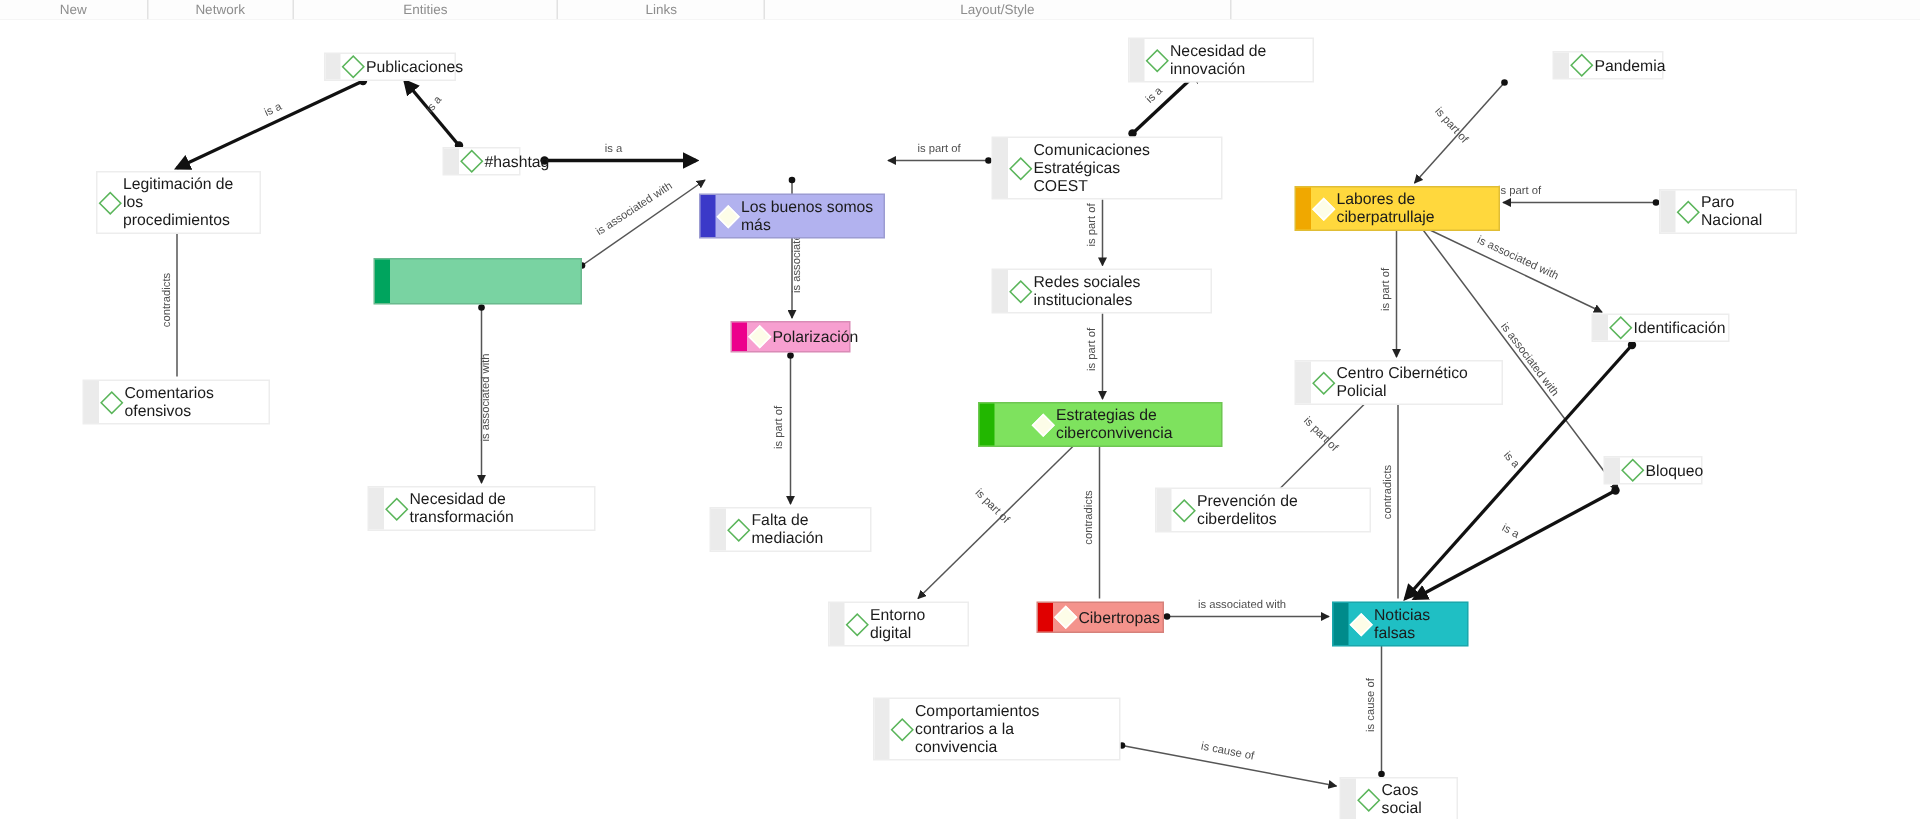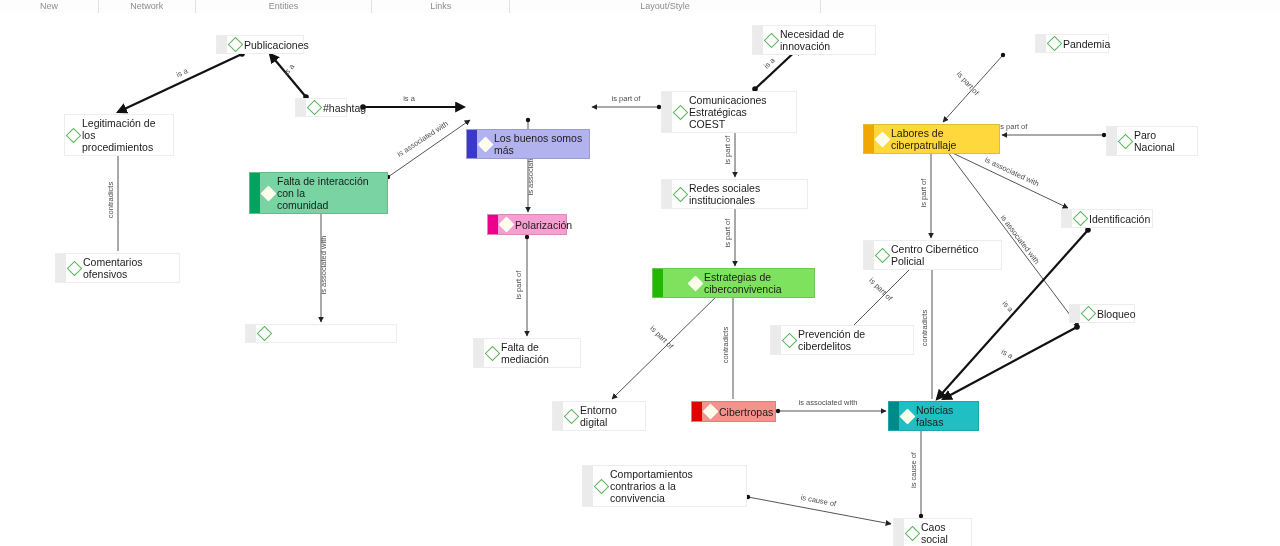--- a/index.html
+++ b/index.html
@@ -192,21 +192,21 @@
           <span class="lbl">#hashtag</span>
         </div>
       </div>
       <div class="node colored c-blue" style="left: 466px; top: 84px; width: 124px; min-height: 21px; margin-top: 32px;">
         <div class="stripe"></div>
         <div class="inner">
           <span class="dia"></span>
           <span class="lbl">Los buenos somos más</span>
         </div>
       </div>
-      <div class="node" style="left: 661px; top: 78px; width: 136px; min-height: 30px;">
+      <div class="node" style="left: 661px; top: 78px; width: 154px; min-height: 30px;">
         <div class="stripe"></div>
         <div class="inner">
           <span class="dia"></span>
           <span class="lbl">Comunicaciones Estratégicas
 COEST</span>
         </div>
       </div>
       <div class="node colored c-yellow" style="left: 863px; top: 111px; width: 137px; min-height: 21px;">
         <div class="stripe"></div>
         <div class="inner">
@@ -224,25 +224,20 @@
       <div class="node" style="left: 64px; top: 101px; width: 110px; min-height: 30px; flex-direction: column;">
         <div class="stripe"></div>
         <div class="inner">
           <span class="dia"></span>
           <span class="lbl">Legitimación de los
 procedimientos</span>
         </div>
       </div>
       <div class="node colored c-green" style="left: 249px; top: 159px; width: 139px; min-height: 31px;">
         <div class="stripe"></div>
-        <div class="inner">
-          <span class="dia"></span>
-          <span class="lbl">Falta de interacción con la
-comunidad</span>
-        </div>
       </div>
       <div class="node" style="left: 661px; top: 166px; width: 147px; min-height: 19px;">
         <div class="stripe"></div>
         <div class="inner">
           <span class="dia"></span>
           <span class="lbl">Redes sociales institucionales</span>
         </div>
       </div>
       <div class="node" style="left: 1061px; top: 196px; width: 92px; min-height: 19px;">
         <div class="stripe"></div>
@@ -283,20 +278,21 @@
         <div class="stripe"></div>
         <div class="inner">
           <span class="dia"></span>
           <span class="lbl">Bloqueo</span>
         </div>
       </div>
       <div class="node" style="left: 245px; top: 311px; width: 152px; min-height: 19px;">
         <div class="stripe"></div>
         <div class="inner">
           <span class="dia"></span>
+          <span class="lbl">Necesidad de transformación</span>
         </div>
       </div>
       <div class="node" style="left: 770px; top: 312px; width: 144px; min-height: 19px;">
         <div class="stripe"></div>
         <div class="inner">
           <span class="dia"></span>
           <span class="lbl">Prevención de ciberdelitos</span>
         </div>
       </div>
       <div class="node" style="left: 473px; top: 325px; width: 108px; min-height: 19px;">

